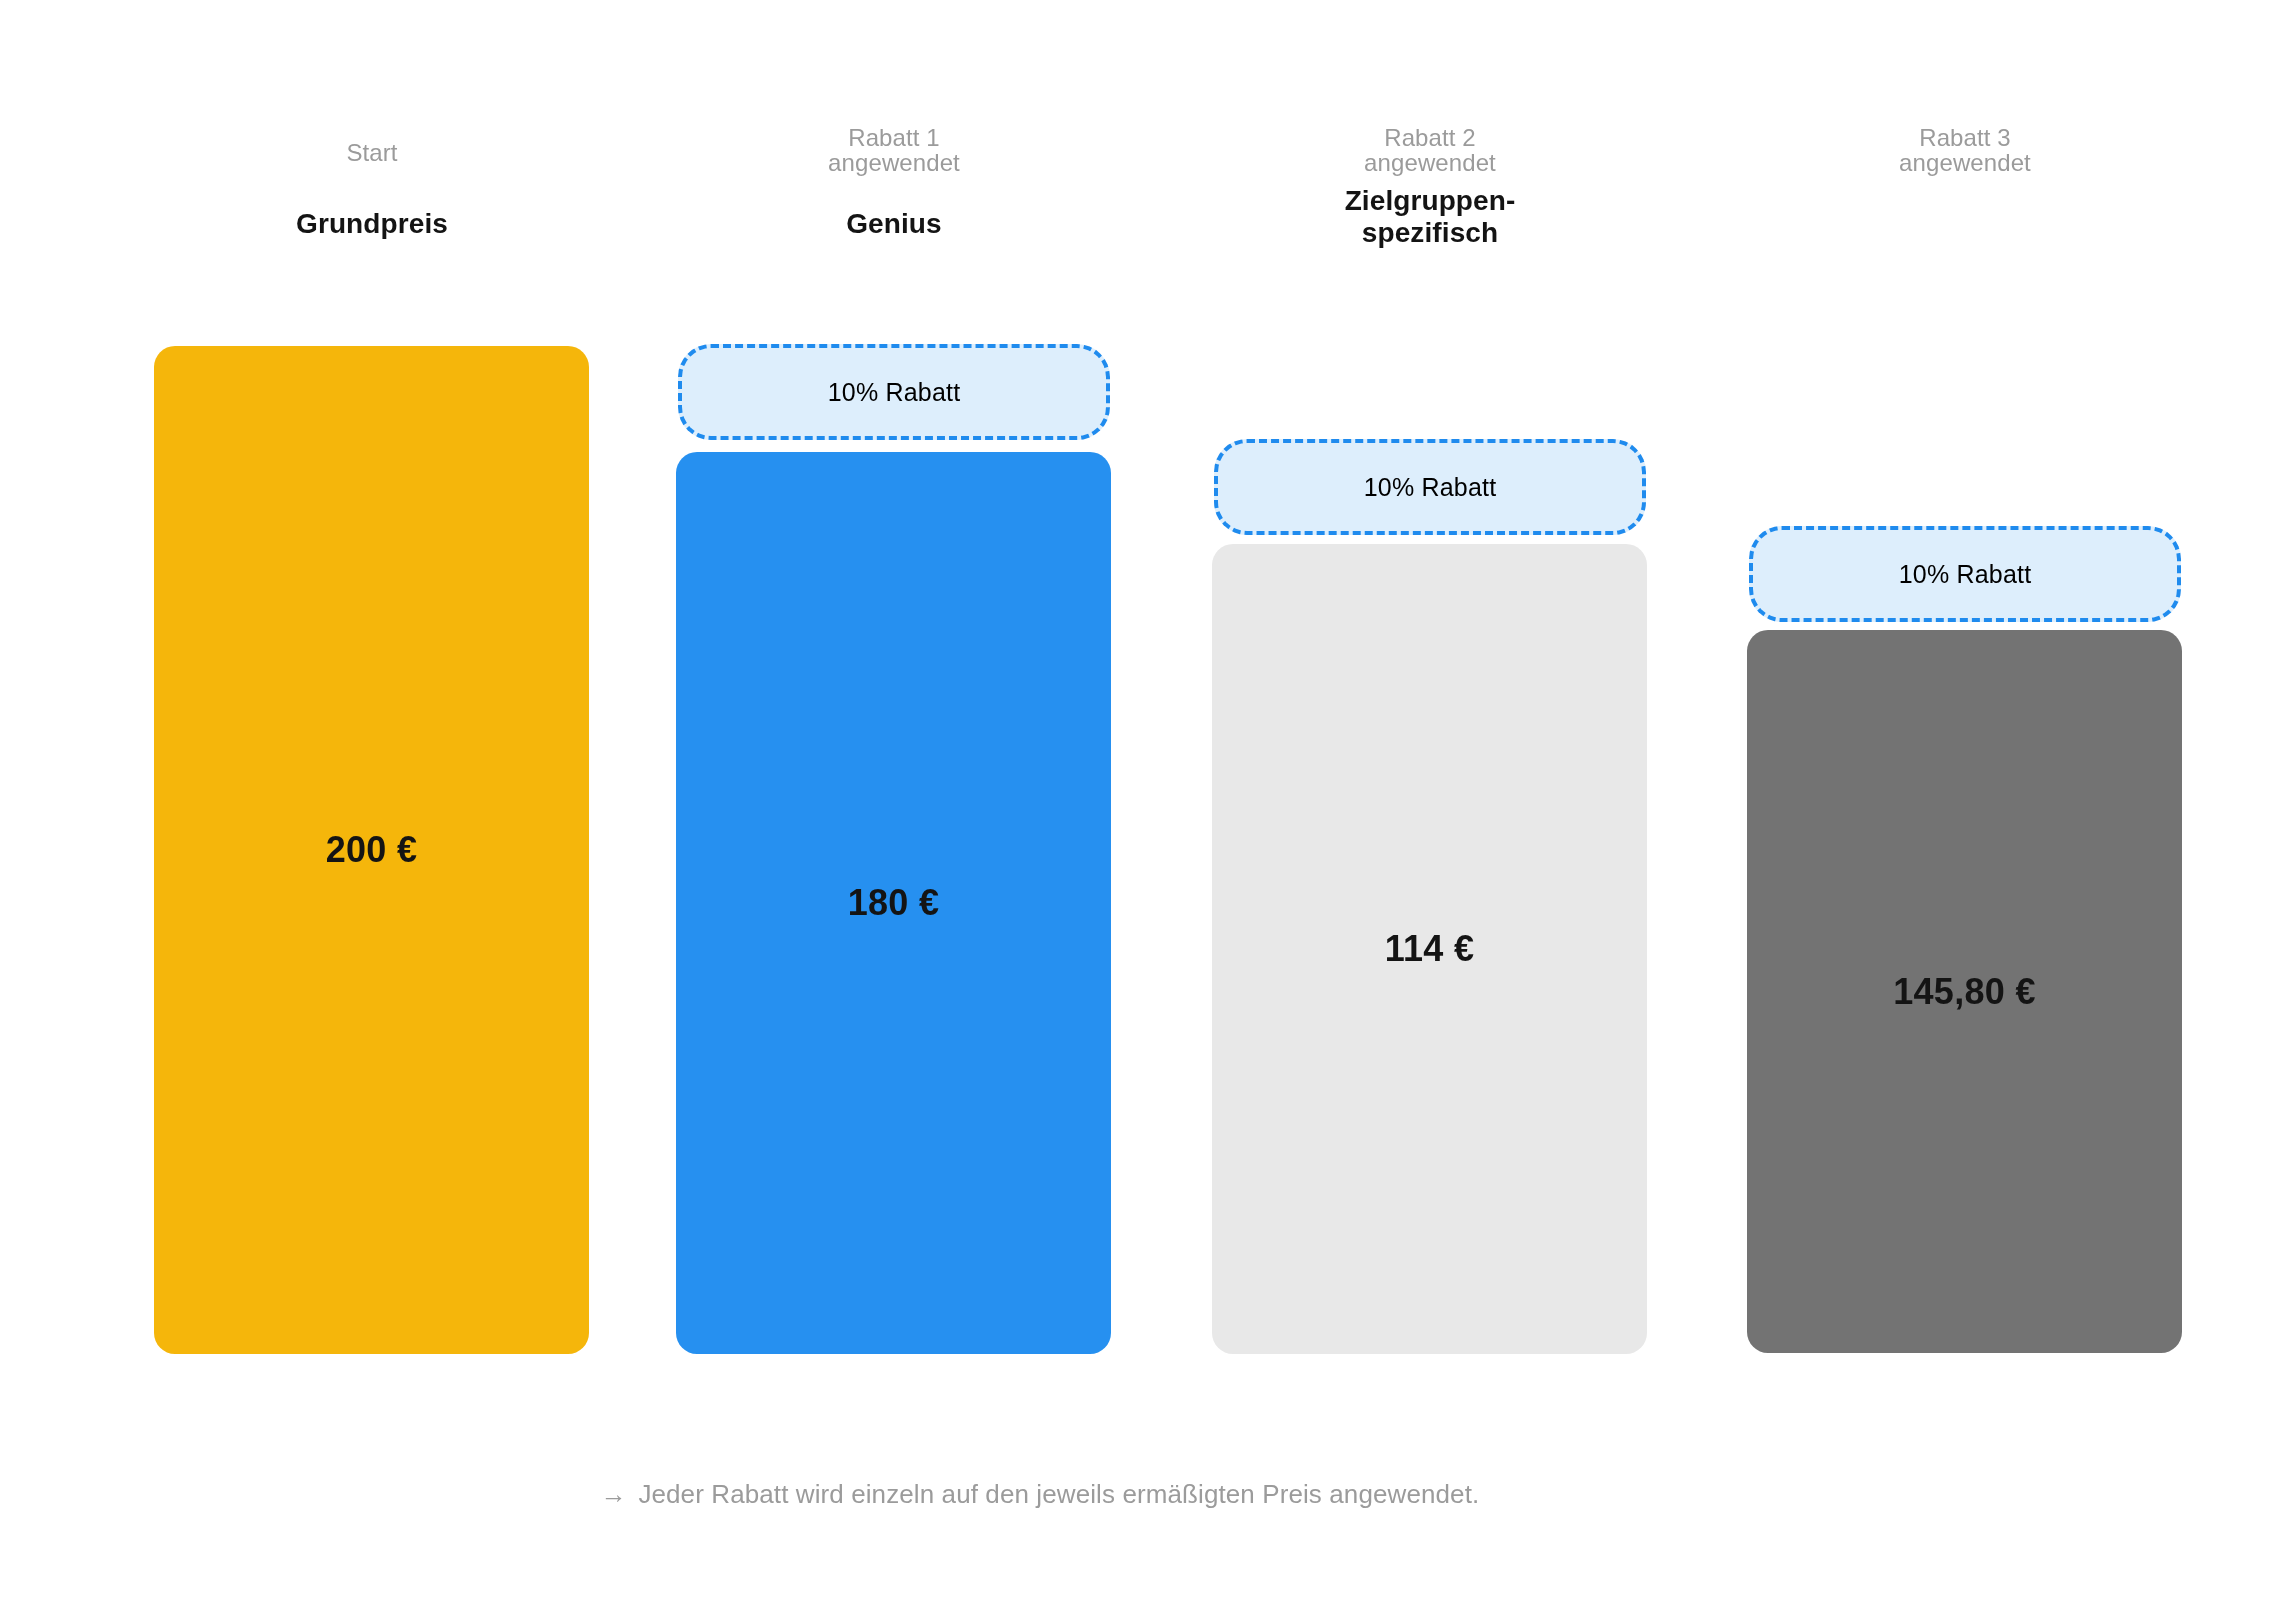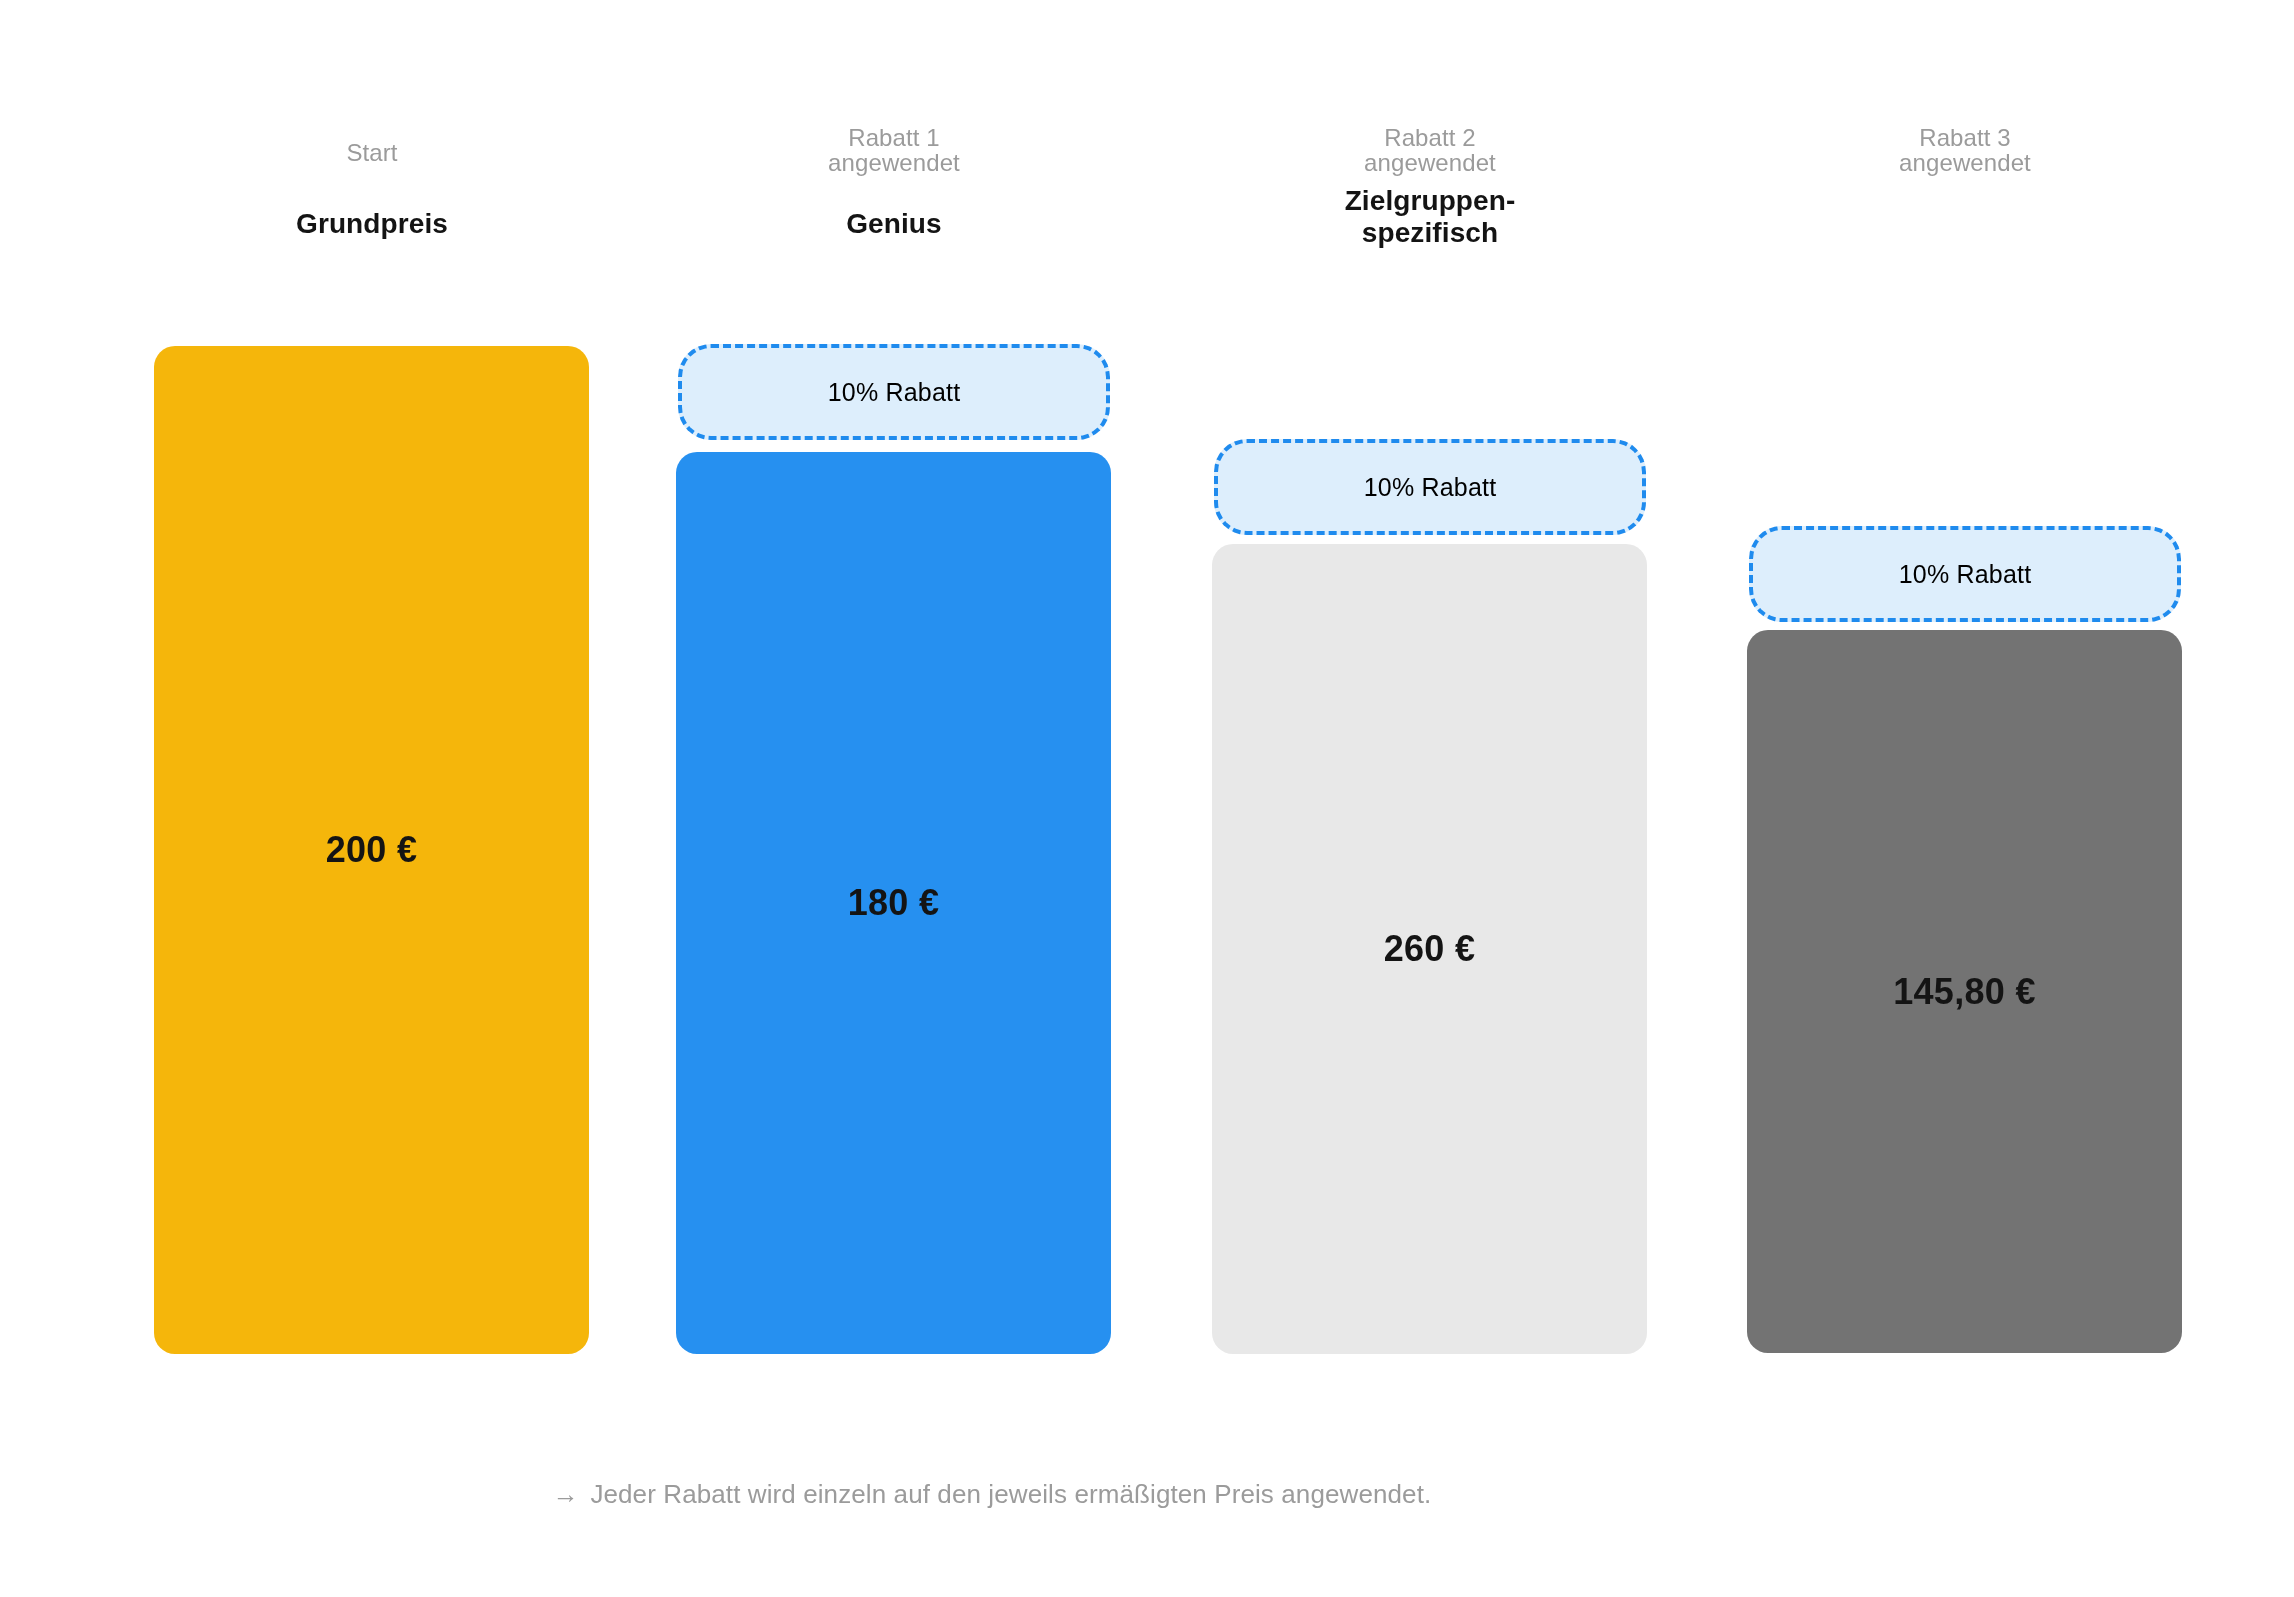--- a/index.html
+++ b/index.html
@@ -97,20 +97,21 @@
     position: absolute;
     left: 0;
     width: 1984px;
     top: 1478px;
     text-align: center;
     color: #9b9b9b;
     font-size: 26px;
     line-height: 33px;
     font-weight: 400;
     letter-spacing: 0.1px;
+    padding-left: 48px;
   }
   #footnote .arrow {
     margin-right: 11.6px;
     display: inline-block;
   }
 </style>
 </head>
 <body>
 
 <div id="canvas">
@@ -137,21 +138,21 @@
 
   <div class="column col-2">
     <div class="stage-label" style="top:126px;">Rabatt 2
 angewendet</div>
     <div class="stage-name" style="top:185px;">Zielgruppen-
 spezifisch</div>
     <div class="discount-chip" style="left:52px; top:439px; width:432px; height:96px;">
       <span class="discount-chip-label">10% Rabatt</span>
     </div>
     <div class="bar" style="top:544px; height:810px; background:#E8E8E8;">
-      <span class="bar-value">260 €</span>
+      <span class="bar-value">114 €</span>
     </div>
   </div>
 
   <div class="column col-3">
     <div class="stage-label" style="top:126px;">Rabatt 3
 angewendet</div>
     <div class="discount-chip" style="left:52px; top:526px; width:432px; height:96px;">
       <span class="discount-chip-label">10% Rabatt</span>
     </div>
     <div class="bar" style="top:630px; height:723px; background:#737373;text-align:center;">

